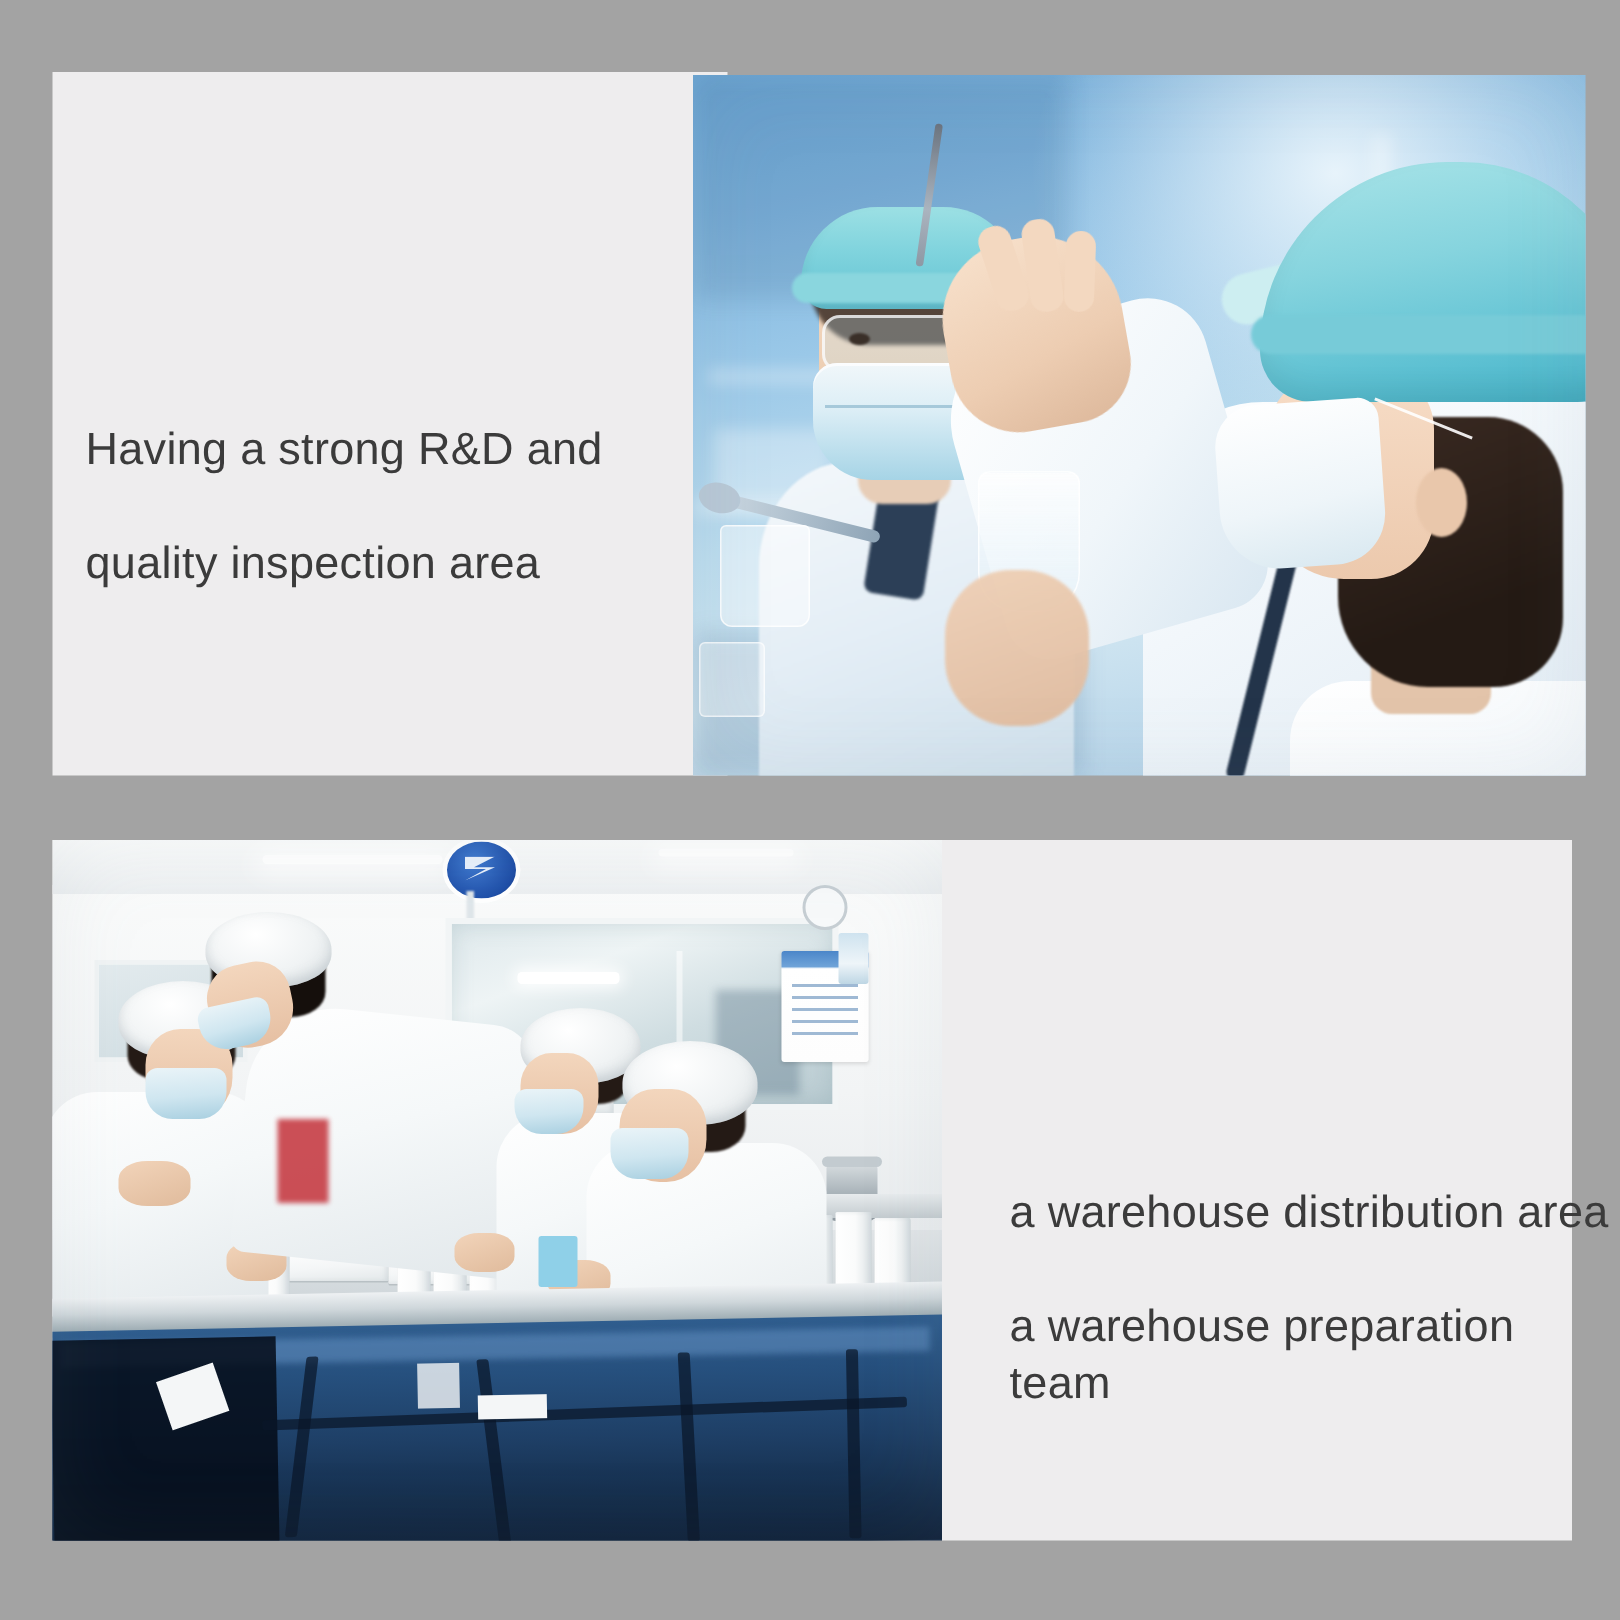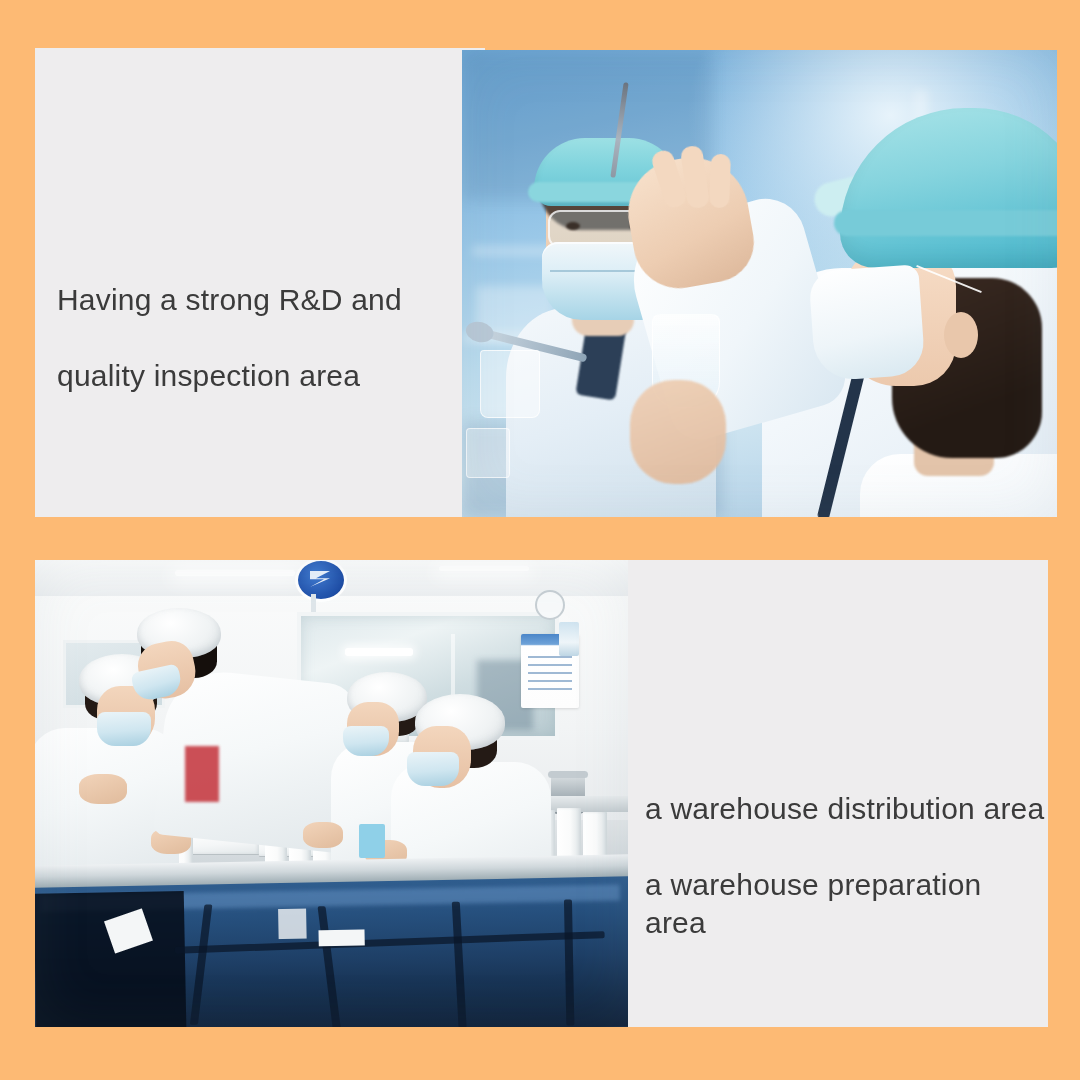--- a/index.html
+++ b/index.html
@@ -9,21 +9,21 @@
     height: 1080px;
     background: #ffffff;
     font-family: "Liberation Sans", sans-serif;
     overflow: hidden;
   }
 
   #page {
     position: relative;
     width: 1080px;
     height: 1080px;
-    background: #fdba74;
+    background: #a3a3a3;
   }
 
   
   .panel {
     position: absolute;
     background: #eeedee;
   }
 
   .photo {
     position: absolute;
@@ -431,23 +431,23 @@
     <div class="lab-p-hat-rim"></div>
     <div class="lab-p-ear"></div>
     <div class="lab-p-mask"></div>
     <div class="lab-p-strap"></div>
 
     <div class="soft"></div>
   </div>
 
   <div class="panel" style="left:628px; top:560px; width:420px; height:467px;"></div>
 
-  <div class="caption" style="left:645px; top:752px; width:400px;">
+  <div class="caption" style="left:673px; top:752px; width:400px;">
     <div>a warehouse distribution area</div>
-    <div>a warehouse preparation area</div>
+    <div>a warehouse preparation team</div>
   </div>
 
   <div class="photo" id="photo-wh">
 
     <div class="wh-wall"></div>
     <div class="wh-ceiling"></div>
     <div class="wh-light" style="left:140px; top:10px; width:120px; height:6px;"></div>
     <div class="wh-light" style="left:404px; top:6px; width:90px; height:5px;"></div>
     <div class="wh-sign"></div>
     <div style="position:absolute;left:276px;top:34px;width:5px;height:58px;background:#dfe6ea;filter:blur(.6px);"></div>

